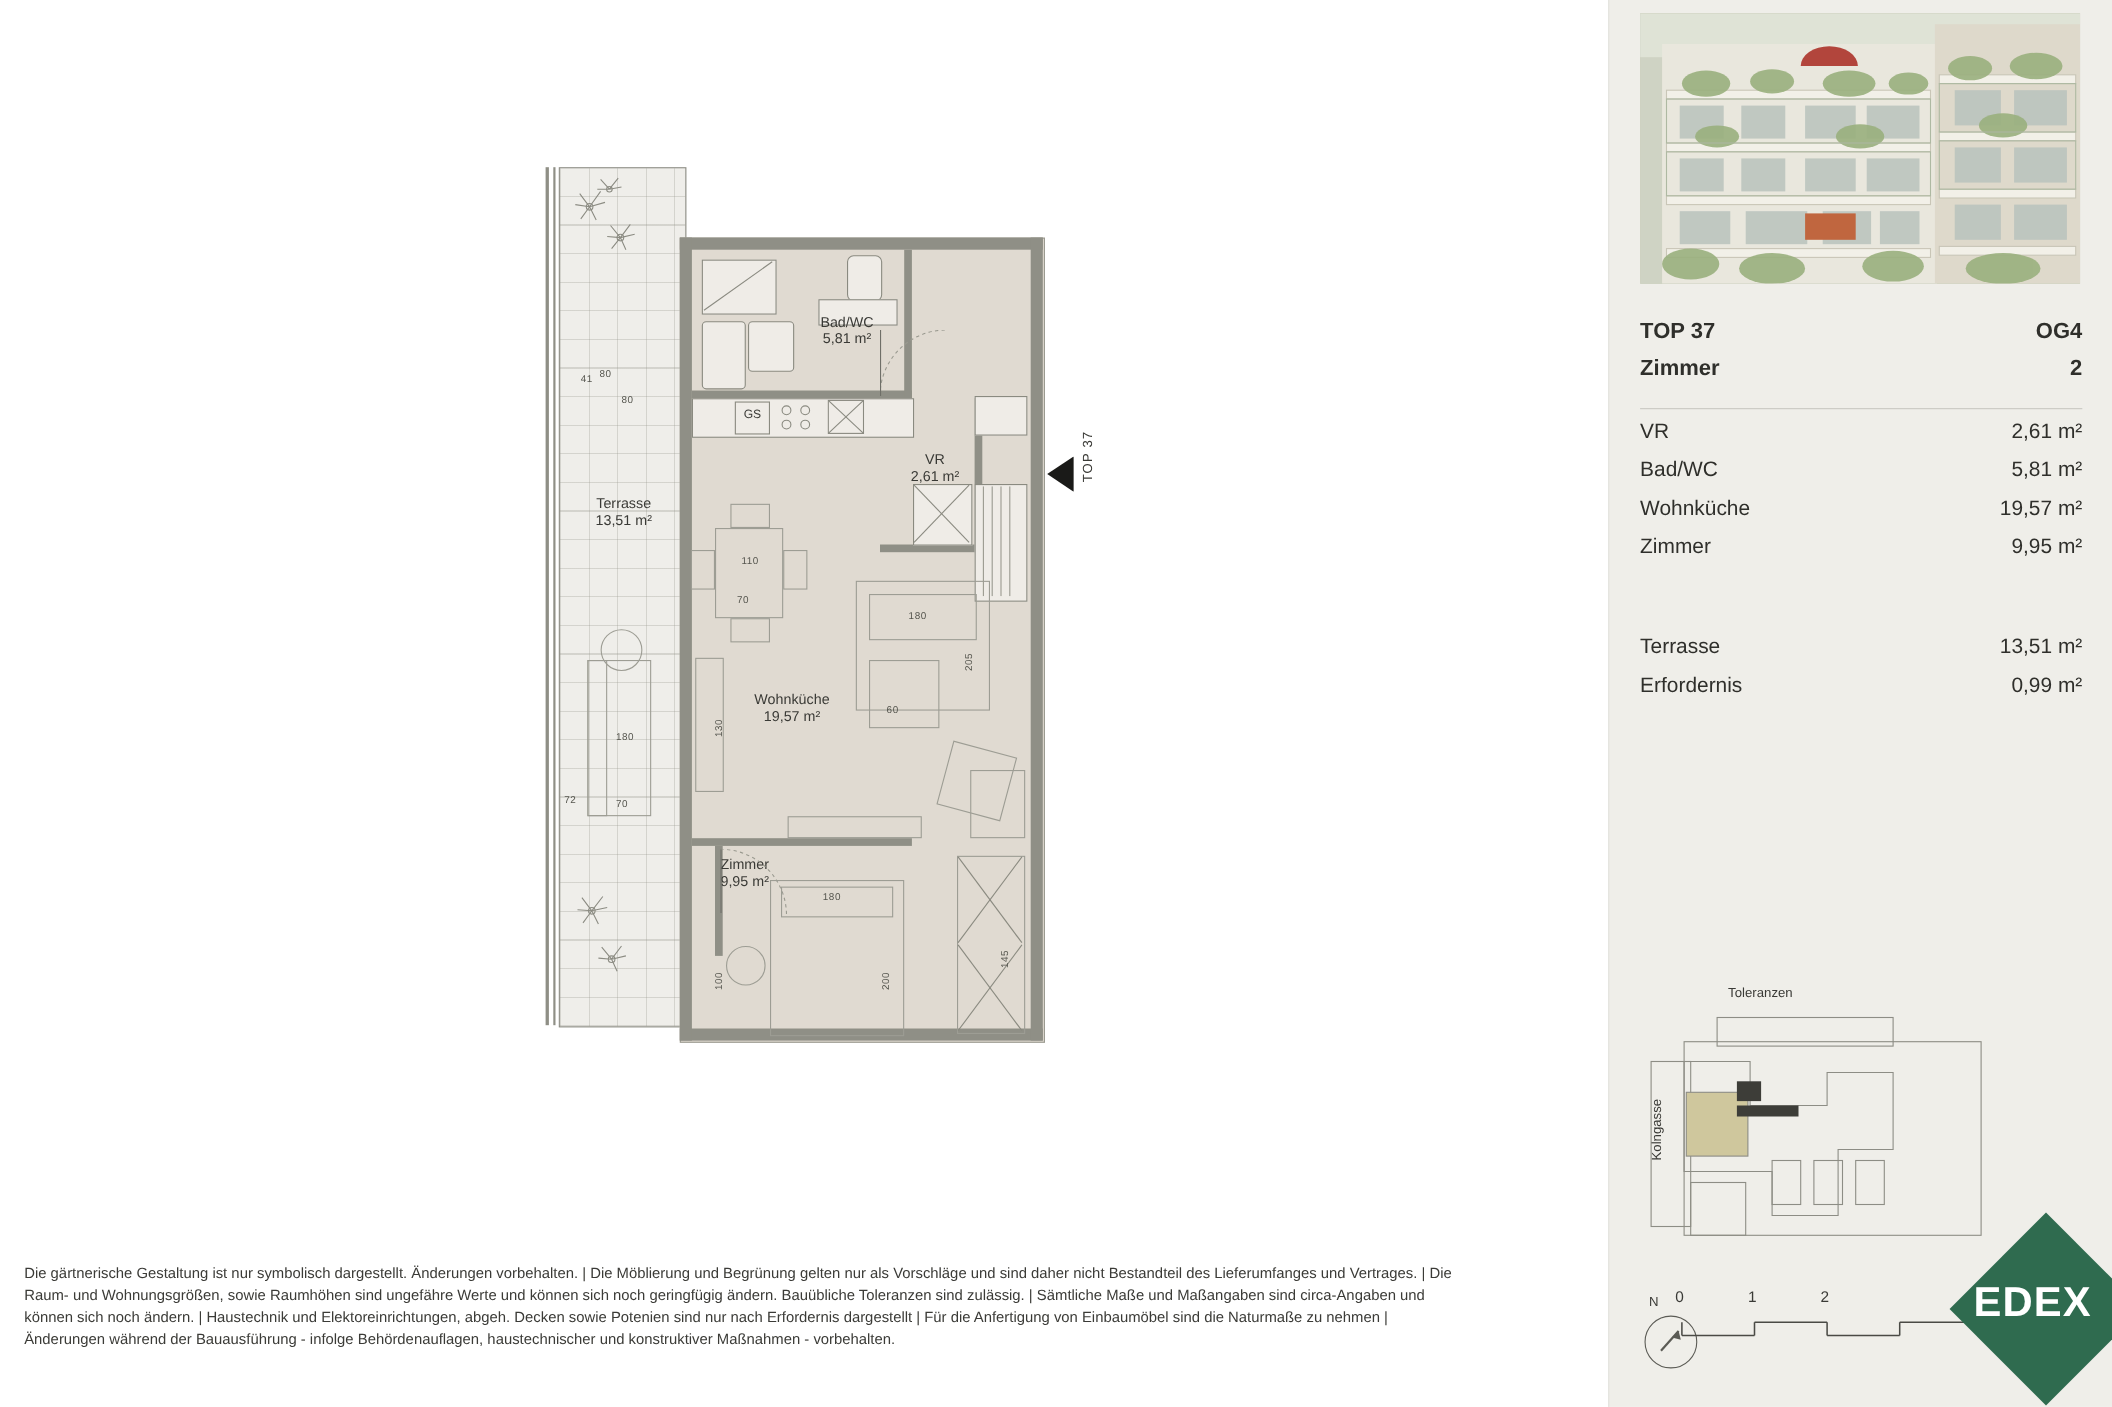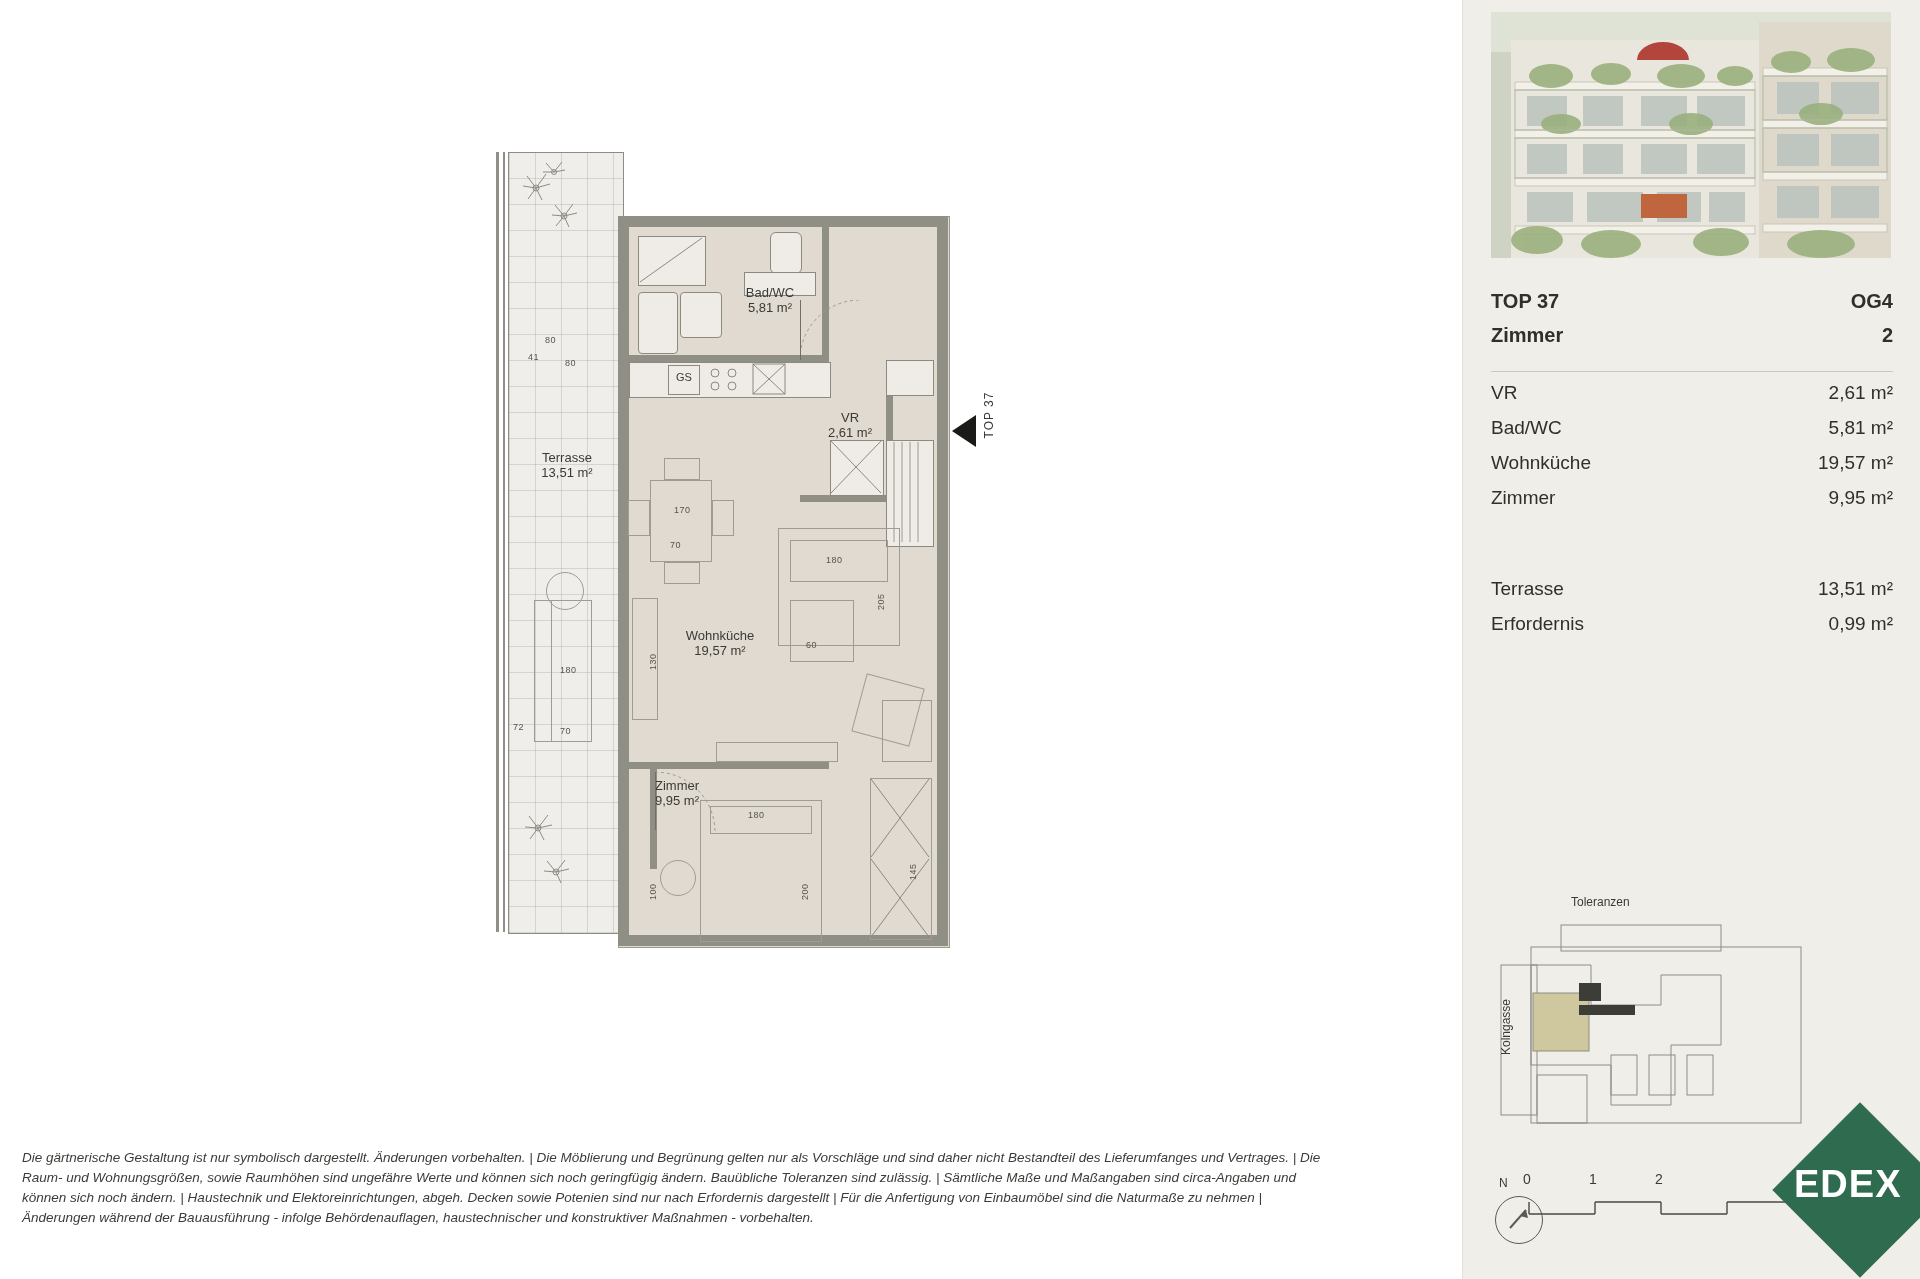--- a/index.html
+++ b/index.html
@@ -59,21 +59,21 @@
     background:#2f6b4f;transform:rotate(45deg);
   }
   #logo-text{
     position:absolute;left:331px;top:1163px;width:150px;
     color:#fff;font-size:38px;font-weight:bold;letter-spacing:1px;
   }
   #scalebar{position:absolute;left:60px;top:1188px;width:330px;height:60px;}
   
   #legal{
     position:absolute;left:22px;top:1148px;width:1300px;
-    font-size:13.5px;line-height:20px;color:#3b3b37;font-style:italic;
+    font-size:13.5px;line-height:20px;color:#3b3b37;
   }
   .compass-ring{
     position:absolute;width:46px;height:46px;border:1px solid #5b5b55;border-radius:50%;
   }
 </style>
 </head>
 <body>
 
 <div id="plan-area">
 
@@ -104,21 +104,21 @@
 
   <div class="furn-l" style="left:534px;top:600px;width:56px;height:140px;"></div>
   <div class="furn-l" style="left:534px;top:600px;width:16px;height:140px;"></div>
 
   <div class="label" style="left:492px;top:450px;width:150px;">
     <span>Terrasse</span><br><span>13,51 m²</span>
   </div>
 
   <div class="dim" style="left:545px;top:335px;">
     <span>80</span></div>
-  <div class="dim" style="left:528px;top:352px;text-align:center;">
+  <div class="dim" style="left:528px;top:339px;text-align:center;">
     <span>41</span></div>
   <div class="dim" style="left:565px;top:358px;">
     <span>80</span></div>
   <div class="dim" style="left:513px;top:722px;">
     <span>72</span></div>
   <div class="dim" style="left:560px;top:726px;">
     <span>70</span></div>
   <div class="dim" style="left:560px;top:665px;">
     <span>180</span></div>
 
@@ -198,21 +198,21 @@
   <div class="label" style="left:640px;top:628px;width:160px;">
     <span>Wohnküche</span><br><span>19,57 m²</span>
   </div>
 
   <div class="furn-l" style="left:650px;top:480px;width:60px;height:80px;"></div>
   <div class="furn-l" style="left:628px;top:500px;width:20px;height:34px;"></div>
   <div class="furn-l" style="left:712px;top:500px;width:20px;height:34px;"></div>
   <div class="furn-l" style="left:664px;top:458px;width:34px;height:20px;"></div>
   <div class="furn-l" style="left:664px;top:562px;width:34px;height:20px;"></div>
   <div class="dim" style="left:674px;top:505px;">
-    <span>170</span></div>
+    <span>110</span></div>
   <div class="dim" style="left:670px;top:540px;">
     <span>70</span></div>
 
   <div class="furn-l" style="left:778px;top:528px;width:120px;height:116px;"></div>
   <div class="furn-l" style="left:790px;top:540px;width:96px;height:40px;"></div>
   <div class="dim" style="left:826px;top:555px;">
     <span>180</span></div>
   <div class="dim dim-v" style="left:876px;top:610px;">
     <span>205</span></div>
   <div class="furn-l" style="left:790px;top:600px;width:62px;height:60px;"></div>

